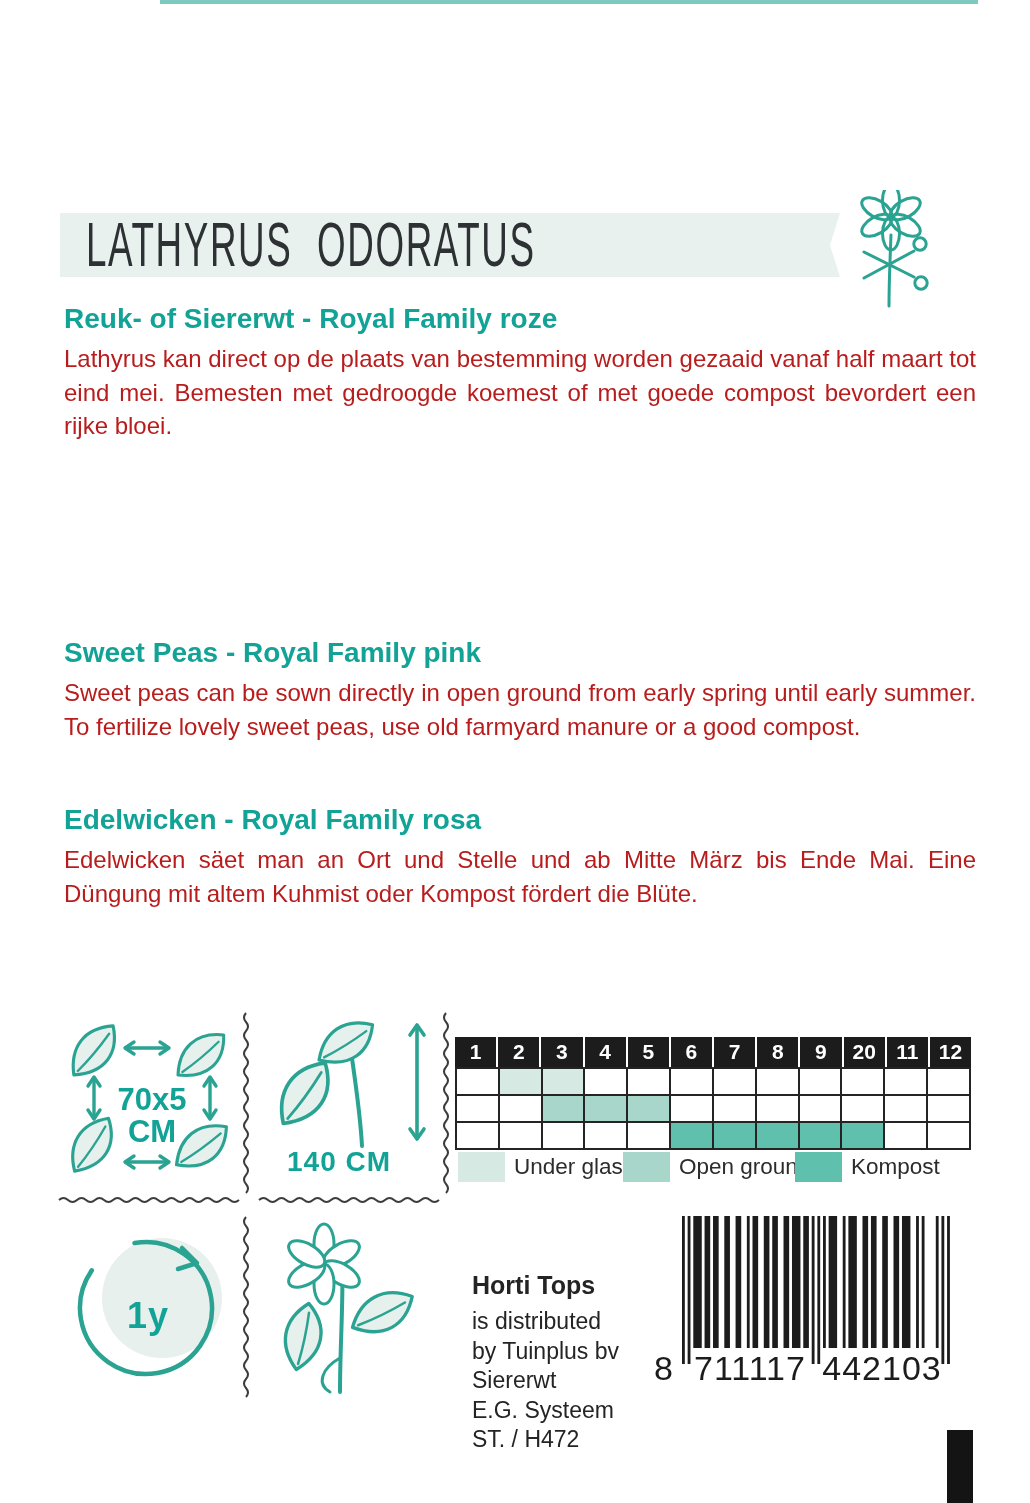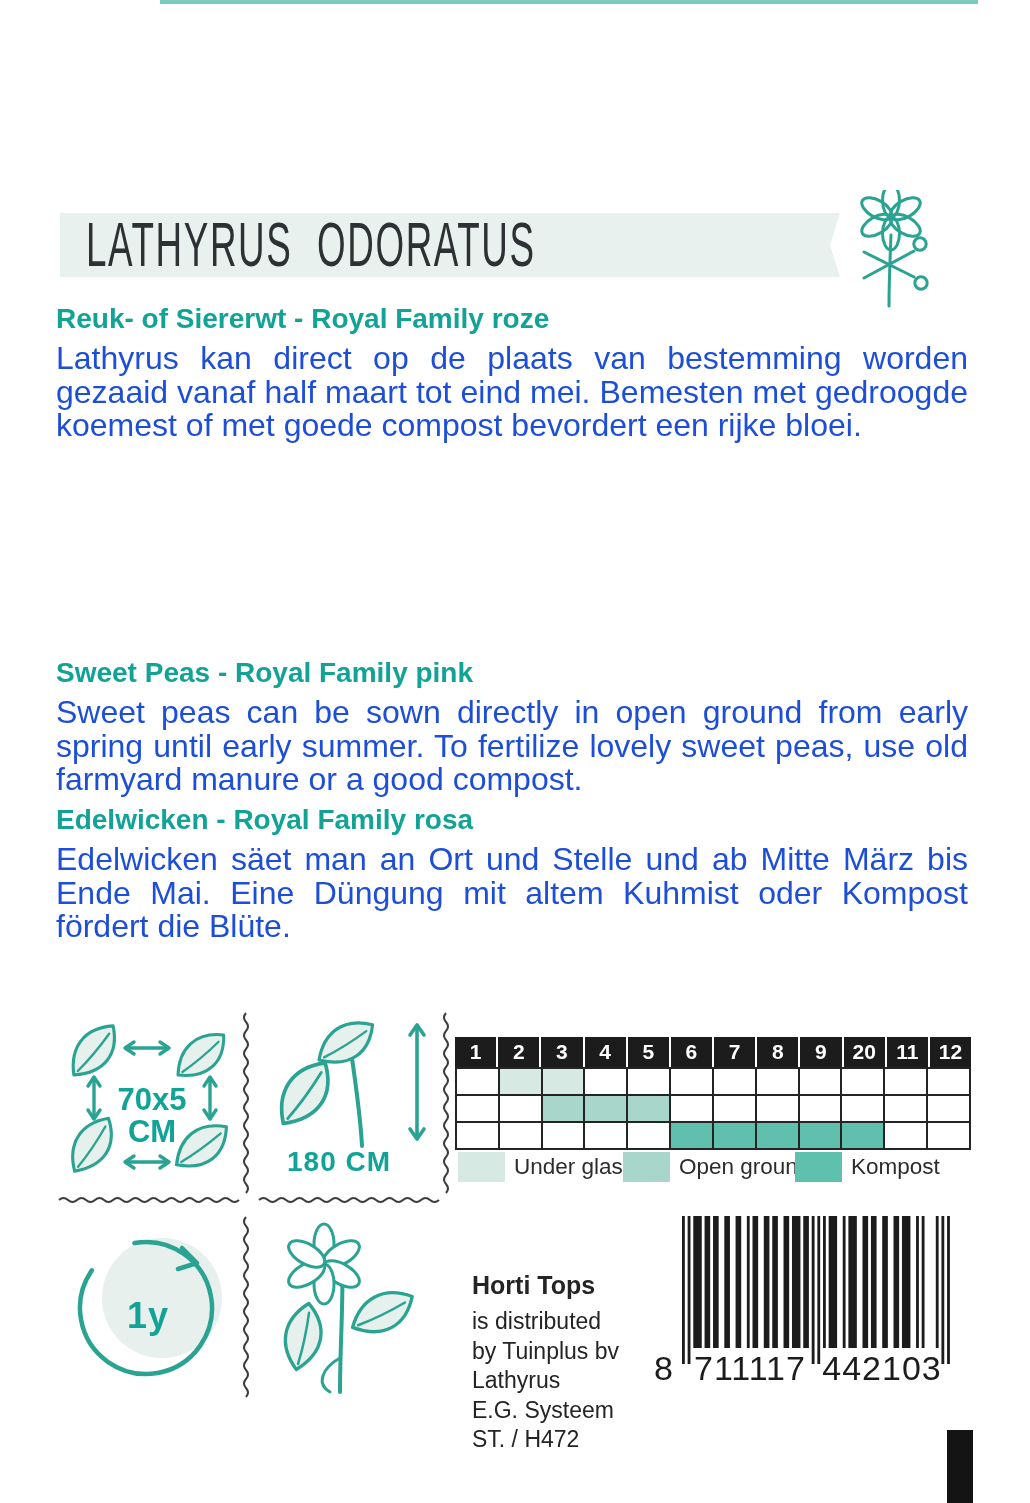--- a/index.html
+++ b/index.html
@@ -10,24 +10,24 @@
   #top-line{position:absolute;left:160px;top:0;width:870px;height:4px;background:#7cc9c0;}
 
   
   #banner{position:absolute;left:60px;top:213px;width:780px;height:64px;background:#e9f1ee;
           clip-path:polygon(0 0,100% 0,calc(100% - 10px) 50%,100% 100%,0 100%);}
   #banner-title{position:absolute;left:26px;top:50%;transform:translateY(-52%) scale(0.80,1.38);
           transform-origin:left center;font-size:46px;font-weight:400;color:#2d3134;
           letter-spacing:2px;word-spacing:16px;white-space:nowrap;}
 
   
-  .section{position:absolute;left:56px;width:912px;}
+  .section{position:absolute;left:64px;width:912px;}
   .section h2{margin:0 0 7px 0;font-size:28px;font-weight:700;color:#12a396;letter-spacing:0;}
-  .section p{margin:0;font-size:32px;line-height:33.5px;color:#1d4ed8;text-align:justify;}
-  #section-nl{top:303px;} #section-fr{top:470px;} #section-en{top:637px;margin-top:20px;} #section-de{top:804px;}
+  .section p{margin:0;font-size:24px;line-height:33.5px;color:#b91c1c;text-align:justify;}
+  #section-nl{top:303px;} #section-fr{top:470px;} #section-en{top:637px;} #section-de{top:804px;}
 
   
   .abs{position:absolute;}
   .teal-label{position:absolute;color:#12a396;font-weight:700;font-size:28px;letter-spacing:1px;}
   #height-label{left:287px;top:1146px;}
   #cycle{position:absolute;left:64px;top:1224px;width:168px;height:168px;}
   #cycle-label{position:absolute;left:50%;top:55%;transform:translate(-50%,-50%);
        color:#12a396;font-weight:700;font-size:36px;letter-spacing:1px;}
 
   
@@ -132,21 +132,21 @@
   <svg class="abs" style="left:262px;top:1016px" width="178" height="134" viewBox="0 0 178 134">
     <path d="M100,130 C98,92 92,58 86,14" fill="none" stroke="#2aa392" stroke-width="4" stroke-linecap="round"></path>
     <use href="#leaf" transform="translate(58,-2) rotate(18 28 28)"></use>
     <use href="#leaf" transform="translate(12,44) rotate(-4 28 28) scale(1.15)"></use>
     <g stroke="#2aa392" stroke-width="3.6" fill="none" stroke-linecap="round" stroke-linejoin="round">
       <line x1="155" y1="10" x2="155" y2="122"></line>
       <polyline points="148,19 155,9 162,19"></polyline>
         <polyline points="148,113 155,123 162,113"></polyline>
     </g>
   </svg>
-  <div class="teal-label" id="height-label">180 CM</div>
+  <div class="teal-label" id="height-label">140 CM</div>
 
   <svg class="abs" style="left:240px;top:1012px" width="12" height="186" viewBox="0 0 12 186">
     <path class="wavy" d="M6,1 q-4,4.5 0,9 t0,9 q-4,4.5 0,9 t0,9 q-4,4.5 0,9 t0,9 q-4,4.5 0,9 t0,9 q-4,4.5 0,9 t0,9 q-4,4.5 0,9 t0,9 q-4,4.5 0,9 t0,9 q-4,4.5 0,9 t0,9 q-4,4.5 0,9 t0,9 q-4,4.5 0,9 t0,9"></path>
   </svg>
   <svg class="abs" style="left:440px;top:1012px" width="12" height="186" viewBox="0 0 12 186">
     <path class="wavy" d="M6,1 q-4,4.5 0,9 t0,9 q-4,4.5 0,9 t0,9 q-4,4.5 0,9 t0,9 q-4,4.5 0,9 t0,9 q-4,4.5 0,9 t0,9 q-4,4.5 0,9 t0,9 q-4,4.5 0,9 t0,9 q-4,4.5 0,9 t0,9 q-4,4.5 0,9 t0,9 q-4,4.5 0,9 t0,9"></path>
   </svg>
   <svg class="abs" style="left:58px;top:1194px" width="186" height="12" viewBox="0 0 186 12">
     <path class="wavy" d="M1,6 q4.5,-4 9,0 t9,0 q4.5,-4 9,0 t9,0 q4.5,-4 9,0 t9,0 q4.5,-4 9,0 t9,0 q4.5,-4 9,0 t9,0 q4.5,-4 9,0 t9,0 q4.5,-4 9,0 t9,0 q4.5,-4 9,0 t9,0 q4.5,-4 9,0 t9,0 q4.5,-4 9,0 t9,0"></path>
   </svg>
@@ -254,21 +254,21 @@
     <div class="legend-item" style="left:340px">
       <div class="legend-sw" style="background: rgb(95, 192, 174);"></div>
       <span>Kompost</span>
     </div>
   </div>
 
   <div id="distributor">
     <div class="name">Horti Tops</div>
     <div class="line">is distributed</div>
     <div class="line">by Tuinplus bv</div>
-    <div class="line">Lathyrus</div>
+    <div class="line">Siererwt</div>
     <div class="line">E.G. Systeem</div>
     <div class="line">ST. / H472</div>
   </div>
 
   <svg id="barcode" width="322" height="172" viewBox="0 0 322 172">
     <g id="barcode-bars">
         <rect x="34.00" y="2" width="2.82" height="148" fill="#1c1c1c"></rect>
         <rect x="39.64" y="2" width="2.82" height="148" fill="#1c1c1c"></rect>
         <rect x="45.28" y="2" width="8.46" height="132" fill="#1c1c1c"></rect>
         <rect x="56.56" y="2" width="5.64" height="132" fill="#1c1c1c"></rect>

